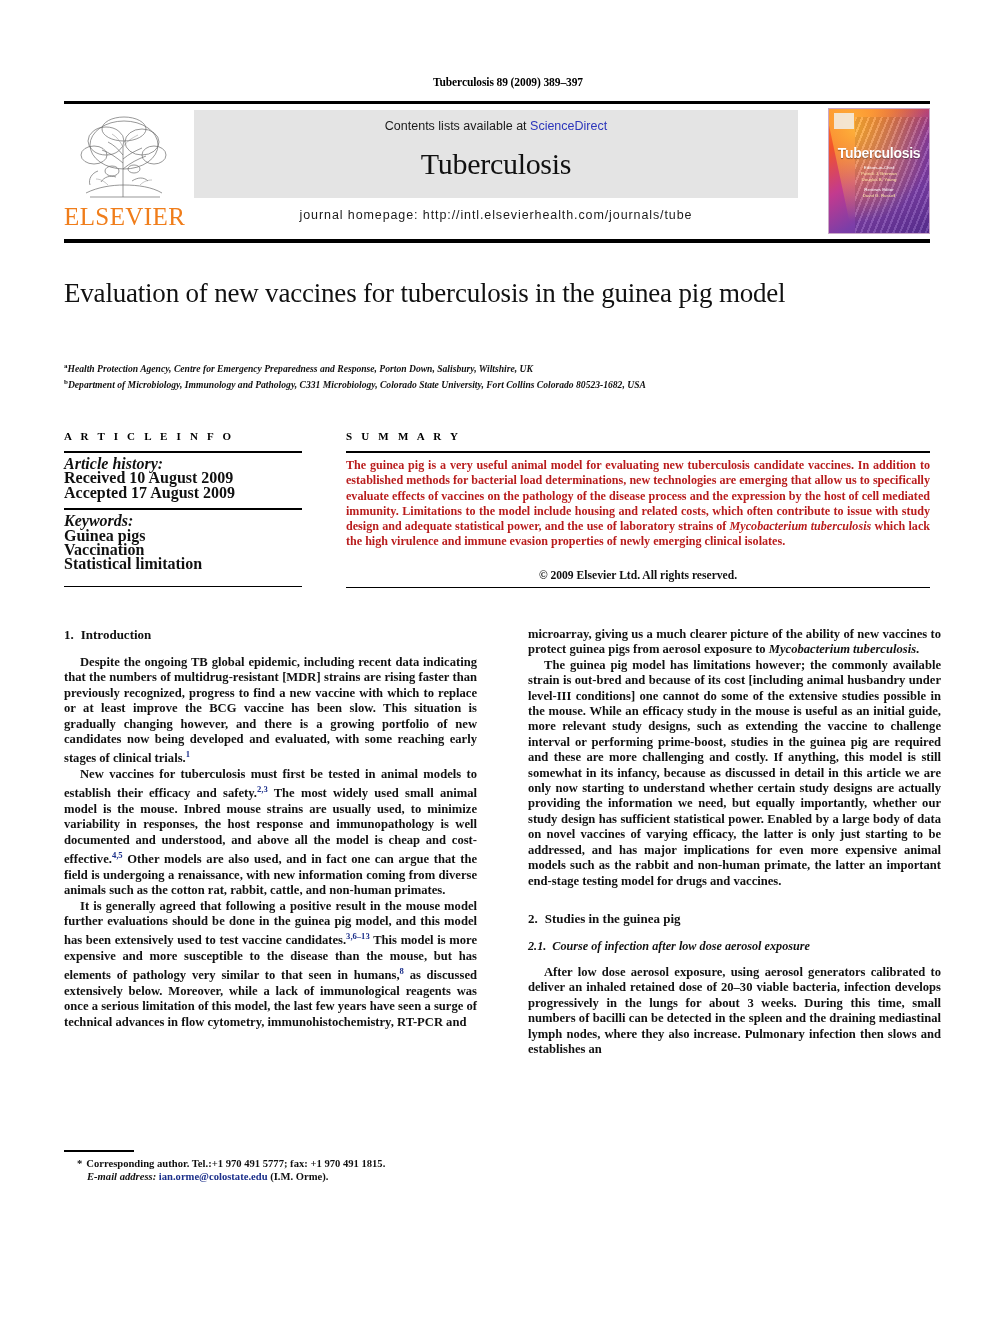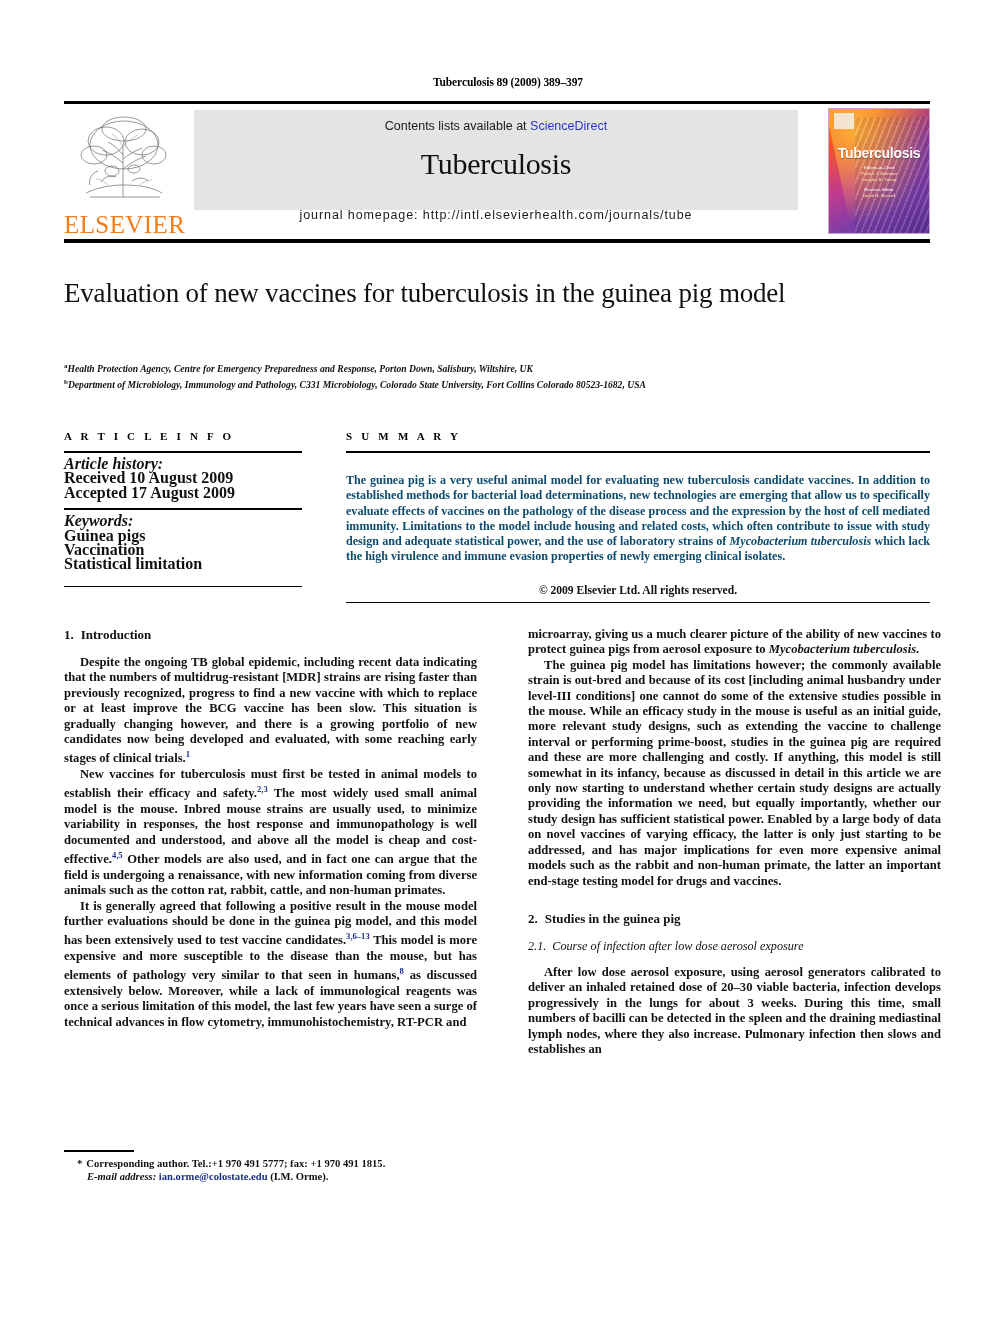--- a/index.html
+++ b/index.html
@@ -67,36 +67,36 @@
   }
   .elsevier-tree {
     position: absolute;
     top: 2px;
     left: 8px;
     width: 102px;
     height: 92px;
   }
   .elsevier-word {
     position: absolute;
-    bottom: 0;
+    bottom: 8px;
     left: 0;
     width: 118px;
     text-align: right;
     color: #f07d1a;
     font-family: "Liberation Serif", serif;
     font-size: 25px;
     letter-spacing: 0.4px;
     line-height: 1;
   }
   .banner {
     position: absolute;
     top: 9px;
     left: 130px;
     width: 604px;
-    height: 100px;
+    height: 88px;
     background: #e4e4e4;
   }
   .banner-contents {
     position: absolute;
     top: 9px;
     left: 0;
     width: 604px;
     text-align: center;
     font-family: "Liberation Sans", sans-serif;
     font-size: 12.5px;
@@ -276,22 +276,22 @@
     padding-top: 4px;
   }
   .info-sec .it { font-style: italic; }
   .divider-gap { height: 8px; }
   .summary-text {
     font-family: "Liberation Serif", serif;
     font-size: 12.1px;
     line-height: 15.3px;
     font-weight: bold;
     text-align: justify;
-    color: #0c4a6e;
-    padding-top: 20px;
+    color: #b91c1c;
+    padding-top: 5px;
   }
   .summary-text .sp-italic { font-style: italic; }
   .copyright {
     font-family: "Liberation Serif", serif;
     font-size: 11.6px;
     font-weight: bold;
     text-align: center;
     padding-top: 7px;
     padding-bottom: 5px;
     color: #111;
@@ -318,21 +318,21 @@
     font-size: 13px;
     font-weight: bold;
     color: #111;
     margin: 0 0 12px 0;
   }
   .sec-head .num { margin-right: 7px; }
   .subsec-head {
     font-family: "Liberation Serif", serif;
     font-size: 12.2px;
     font-style: italic;
-    font-weight: normal;
+    font-weight: bold;
     color: #111;
     margin: 0 0 11px 0;
   }
   .subsec-head .num { margin-right: 6px; font-style: italic; }
   p.body {
     font-family: "Liberation Serif", serif;
     font-size: 12.6px;
     line-height: 15.4px;
     font-weight: bold;
     text-align: justify;

